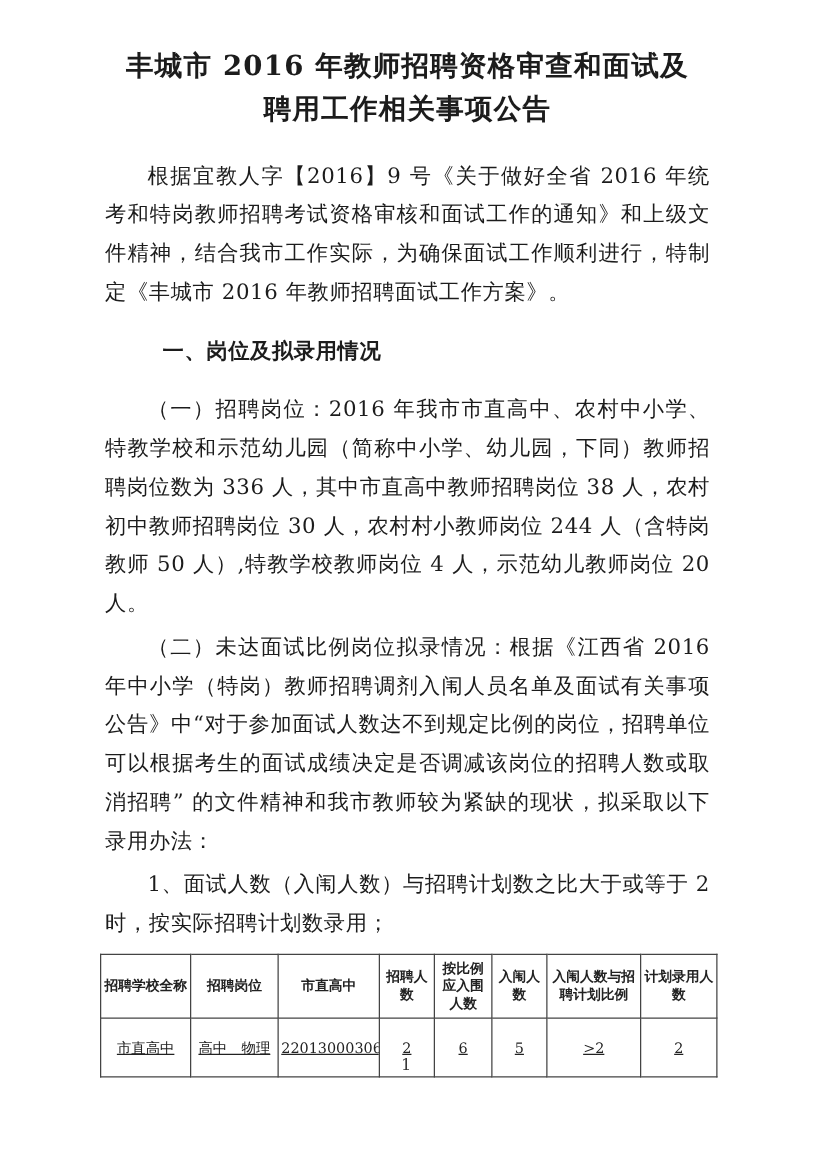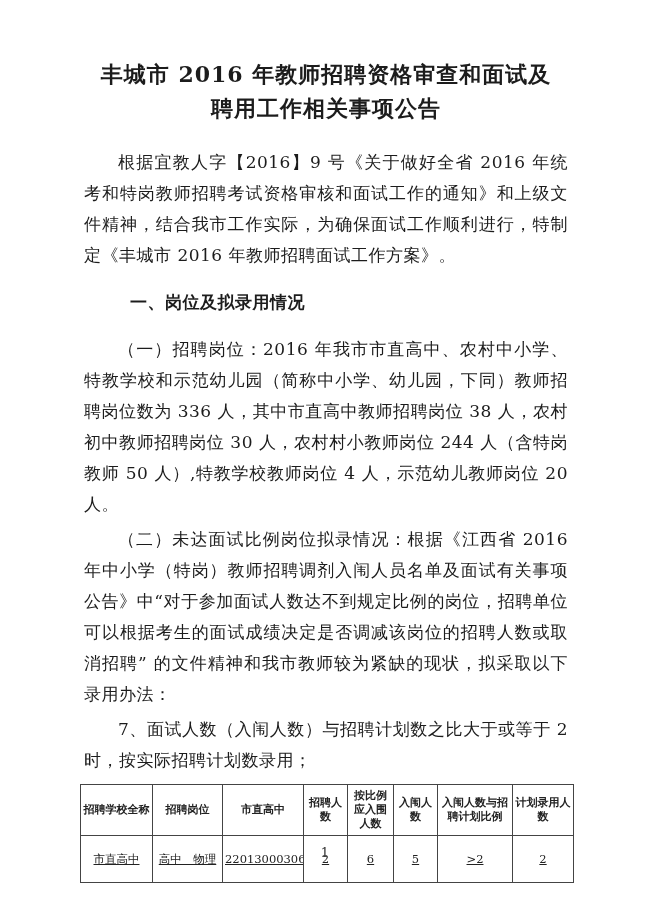--- a/index.html
+++ b/index.html
@@ -6,21 +6,21 @@
     margin: 0;
     padding: 0;
     background: #ffffff;
   }
   .page {
     position: relative;
     width: 650px;
     height: 920px;
     box-sizing: border-box;
     background: #ffffff;
-    padding: 57px 78px 0 80px;
+    padding: 36px 78px 0 80px;
     font-family: "DejaVu Serif", serif;
     color: #1c1c1c;
     overflow: hidden;
   }
   .doc-title {
     margin: 0 0 22px 0;
     font-size: 22px;
     line-height: 34px;
     font-weight: bold;
     text-align: center;
@@ -90,21 +90,21 @@
 
   <h1 class="doc-title">
     <span class="tl">丰城市 2016 年教师招聘资格审查和面试及</span>
     <span class="tl">聘用工作相关事项公告</span>
   </h1>
 
   <p class="body-p">根据宜教人字【2016】9 号《关于做好全省 2016 年统考和特岗教师招聘考试资格审核和面试工作的通知》和上级文件精神，结合我市工作实际，为确保面试工作顺利进行，特制定《丰城市 2016 年教师招聘面试工作方案》。</p>
   <p class="heading-p">一、岗位及拟录用情况</p>
   <p class="body-p">（一）招聘岗位：2016 年我市市直高中、农村中小学、特教学校和示范幼儿园（简称中小学、幼儿园，下同）教师招聘岗位数为 336 人，其中市直高中教师招聘岗位 38 人，农村初中教师招聘岗位 30 人，农村村小教师岗位 244 人（含特岗教师 50 人）,特教学校教师岗位 4 人，示范幼儿教师岗位 20 人。</p>
   <p class="body-p">（二）未达面试比例岗位拟录情况：根据《江西省 2016 年中小学（特岗）教师招聘调剂入闱人员名单及面试有关事项公告》中“对于参加面试人数达不到规定比例的岗位，招聘单位可以根据考生的面试成绩决定是否调减该岗位的招聘人数或取消招聘” 的文件精神和我市教师较为紧缺的现状，拟采取以下录用办法：</p>
-  <p class="body-p">7、面试人数（入闱人数）与招聘计划数之比大于或等于 2 时，按实际招聘计划数录用；</p>
+  <p class="body-p">1、面试人数（入闱人数）与招聘计划数之比大于或等于 2 时，按实际招聘计划数录用；</p>
 
   <table class="rec-table">
     <colgroup>
       <col style="width:72px">
       <col style="width:70px">
       <col style="width:81px">
       <col style="width:44px">
       <col style="width:46px">
       <col style="width:44px">
       <col style="width:75px">

